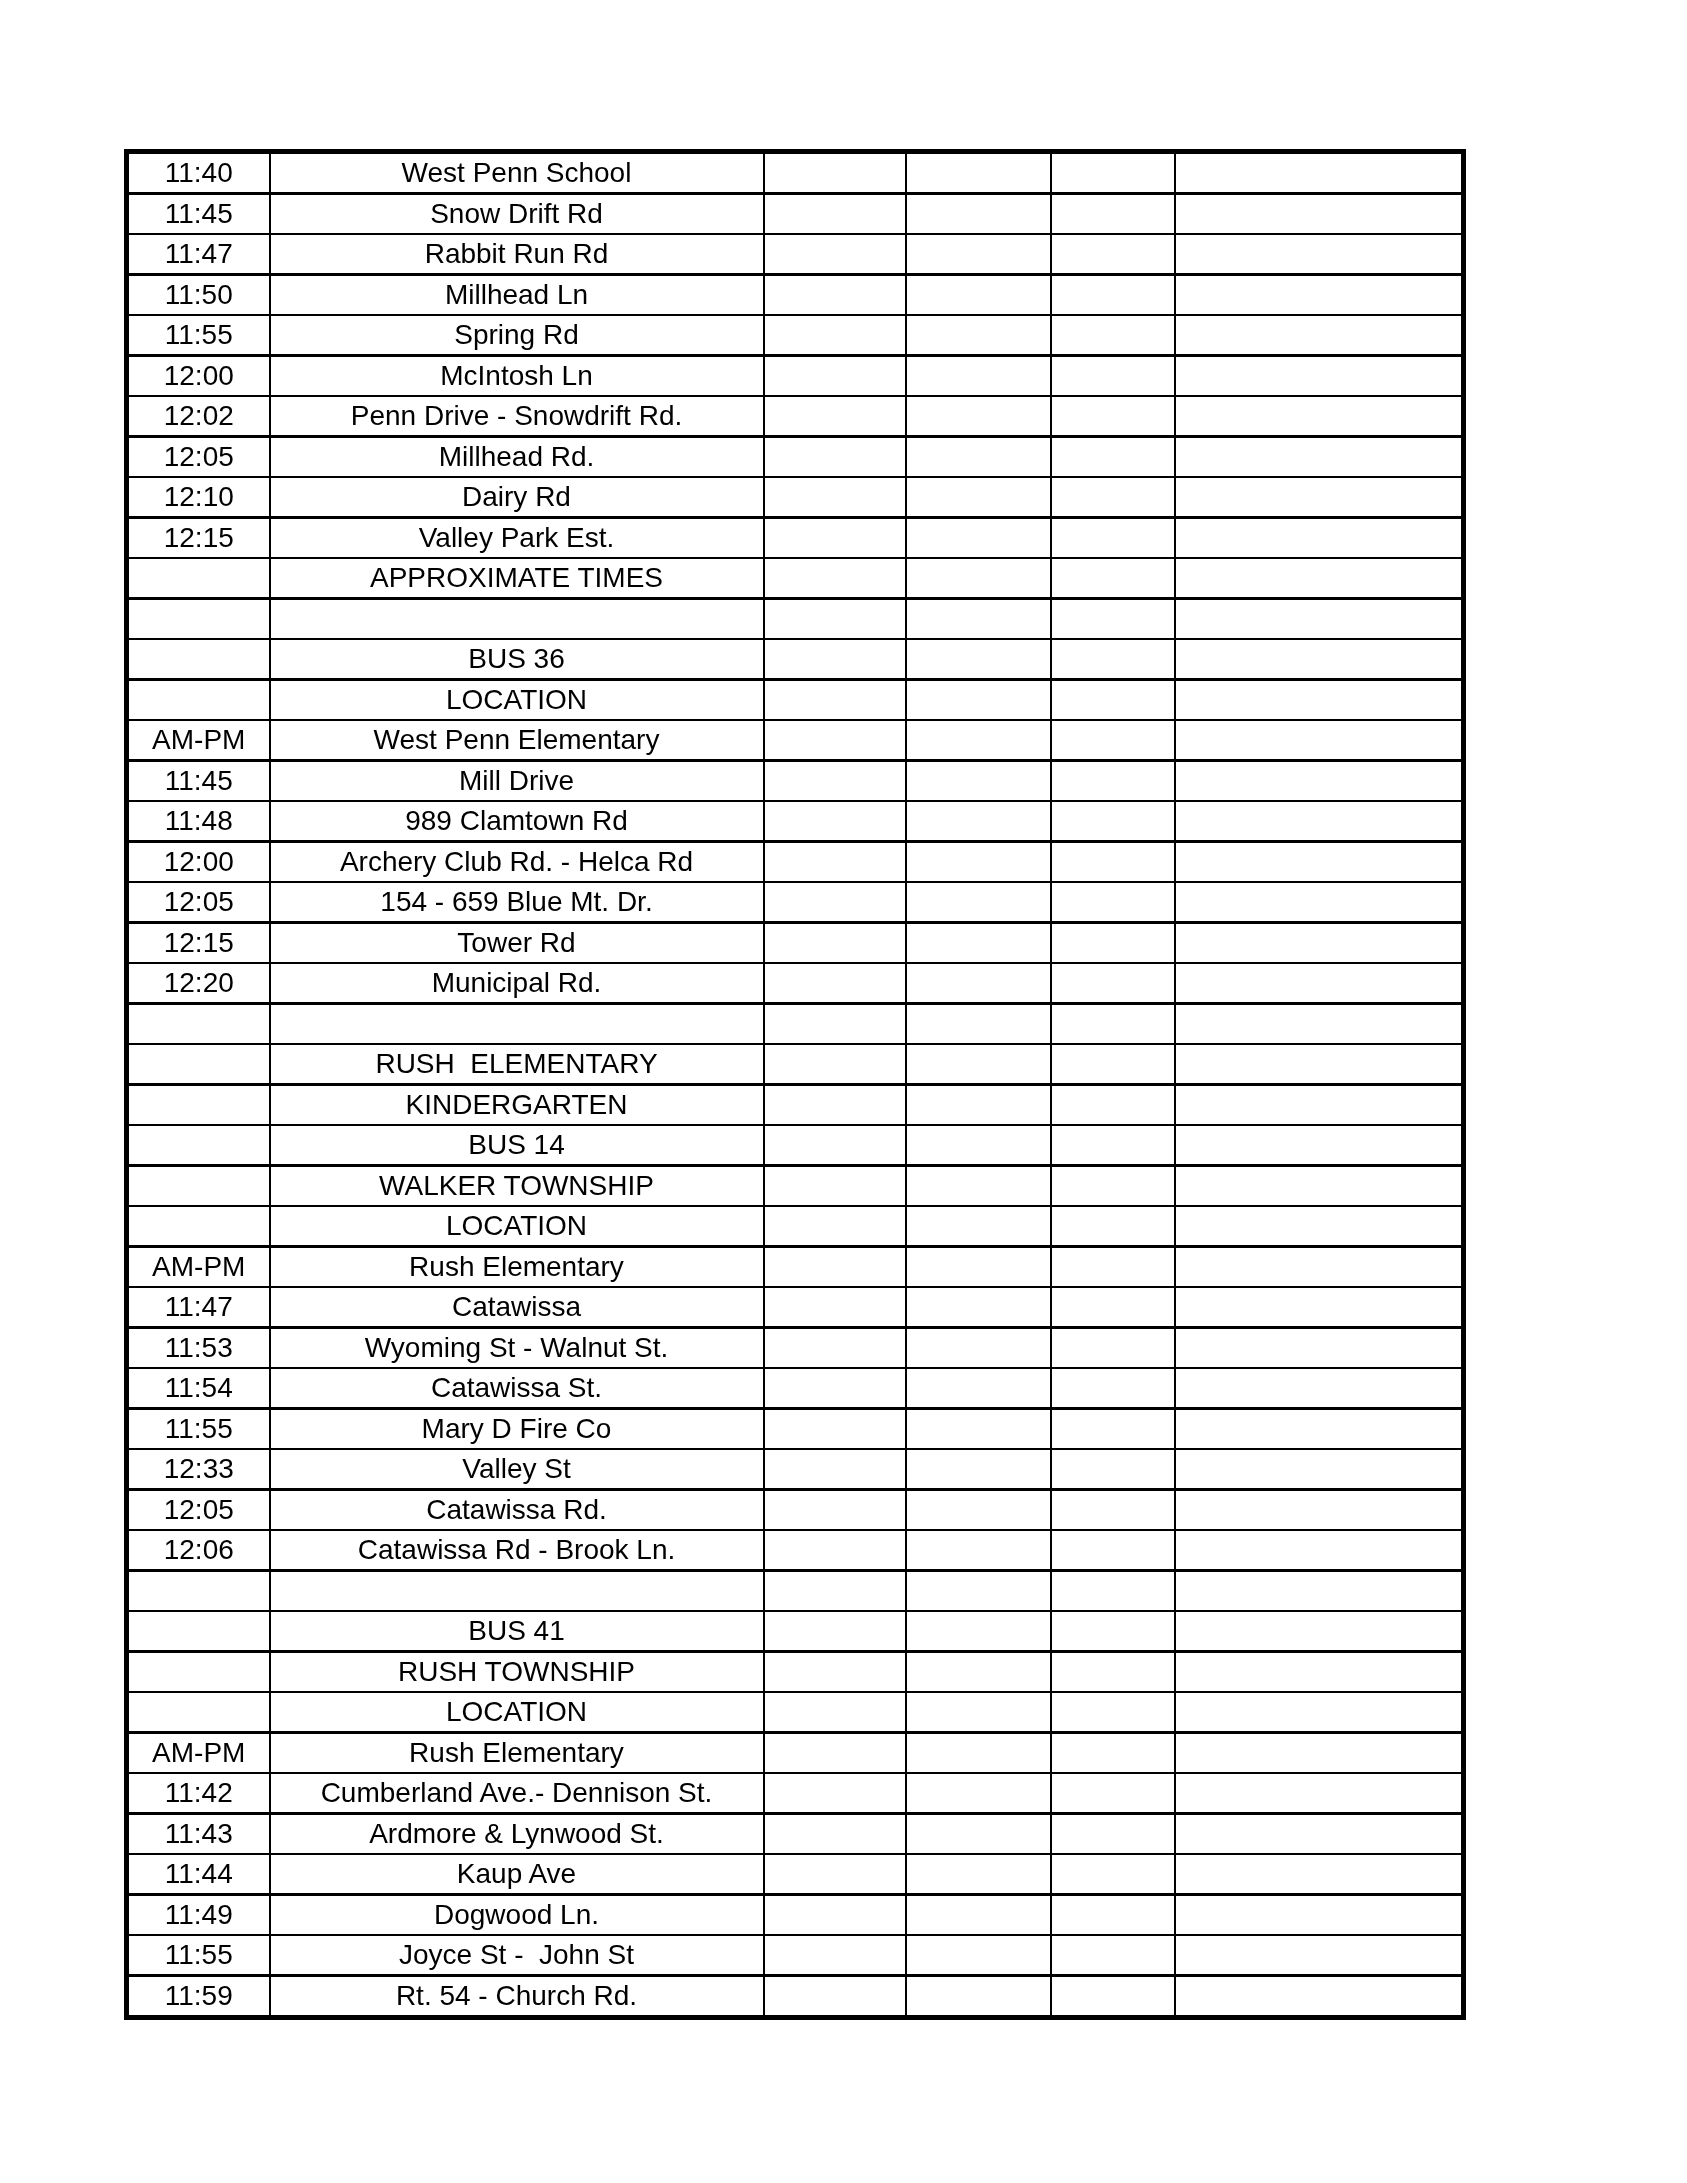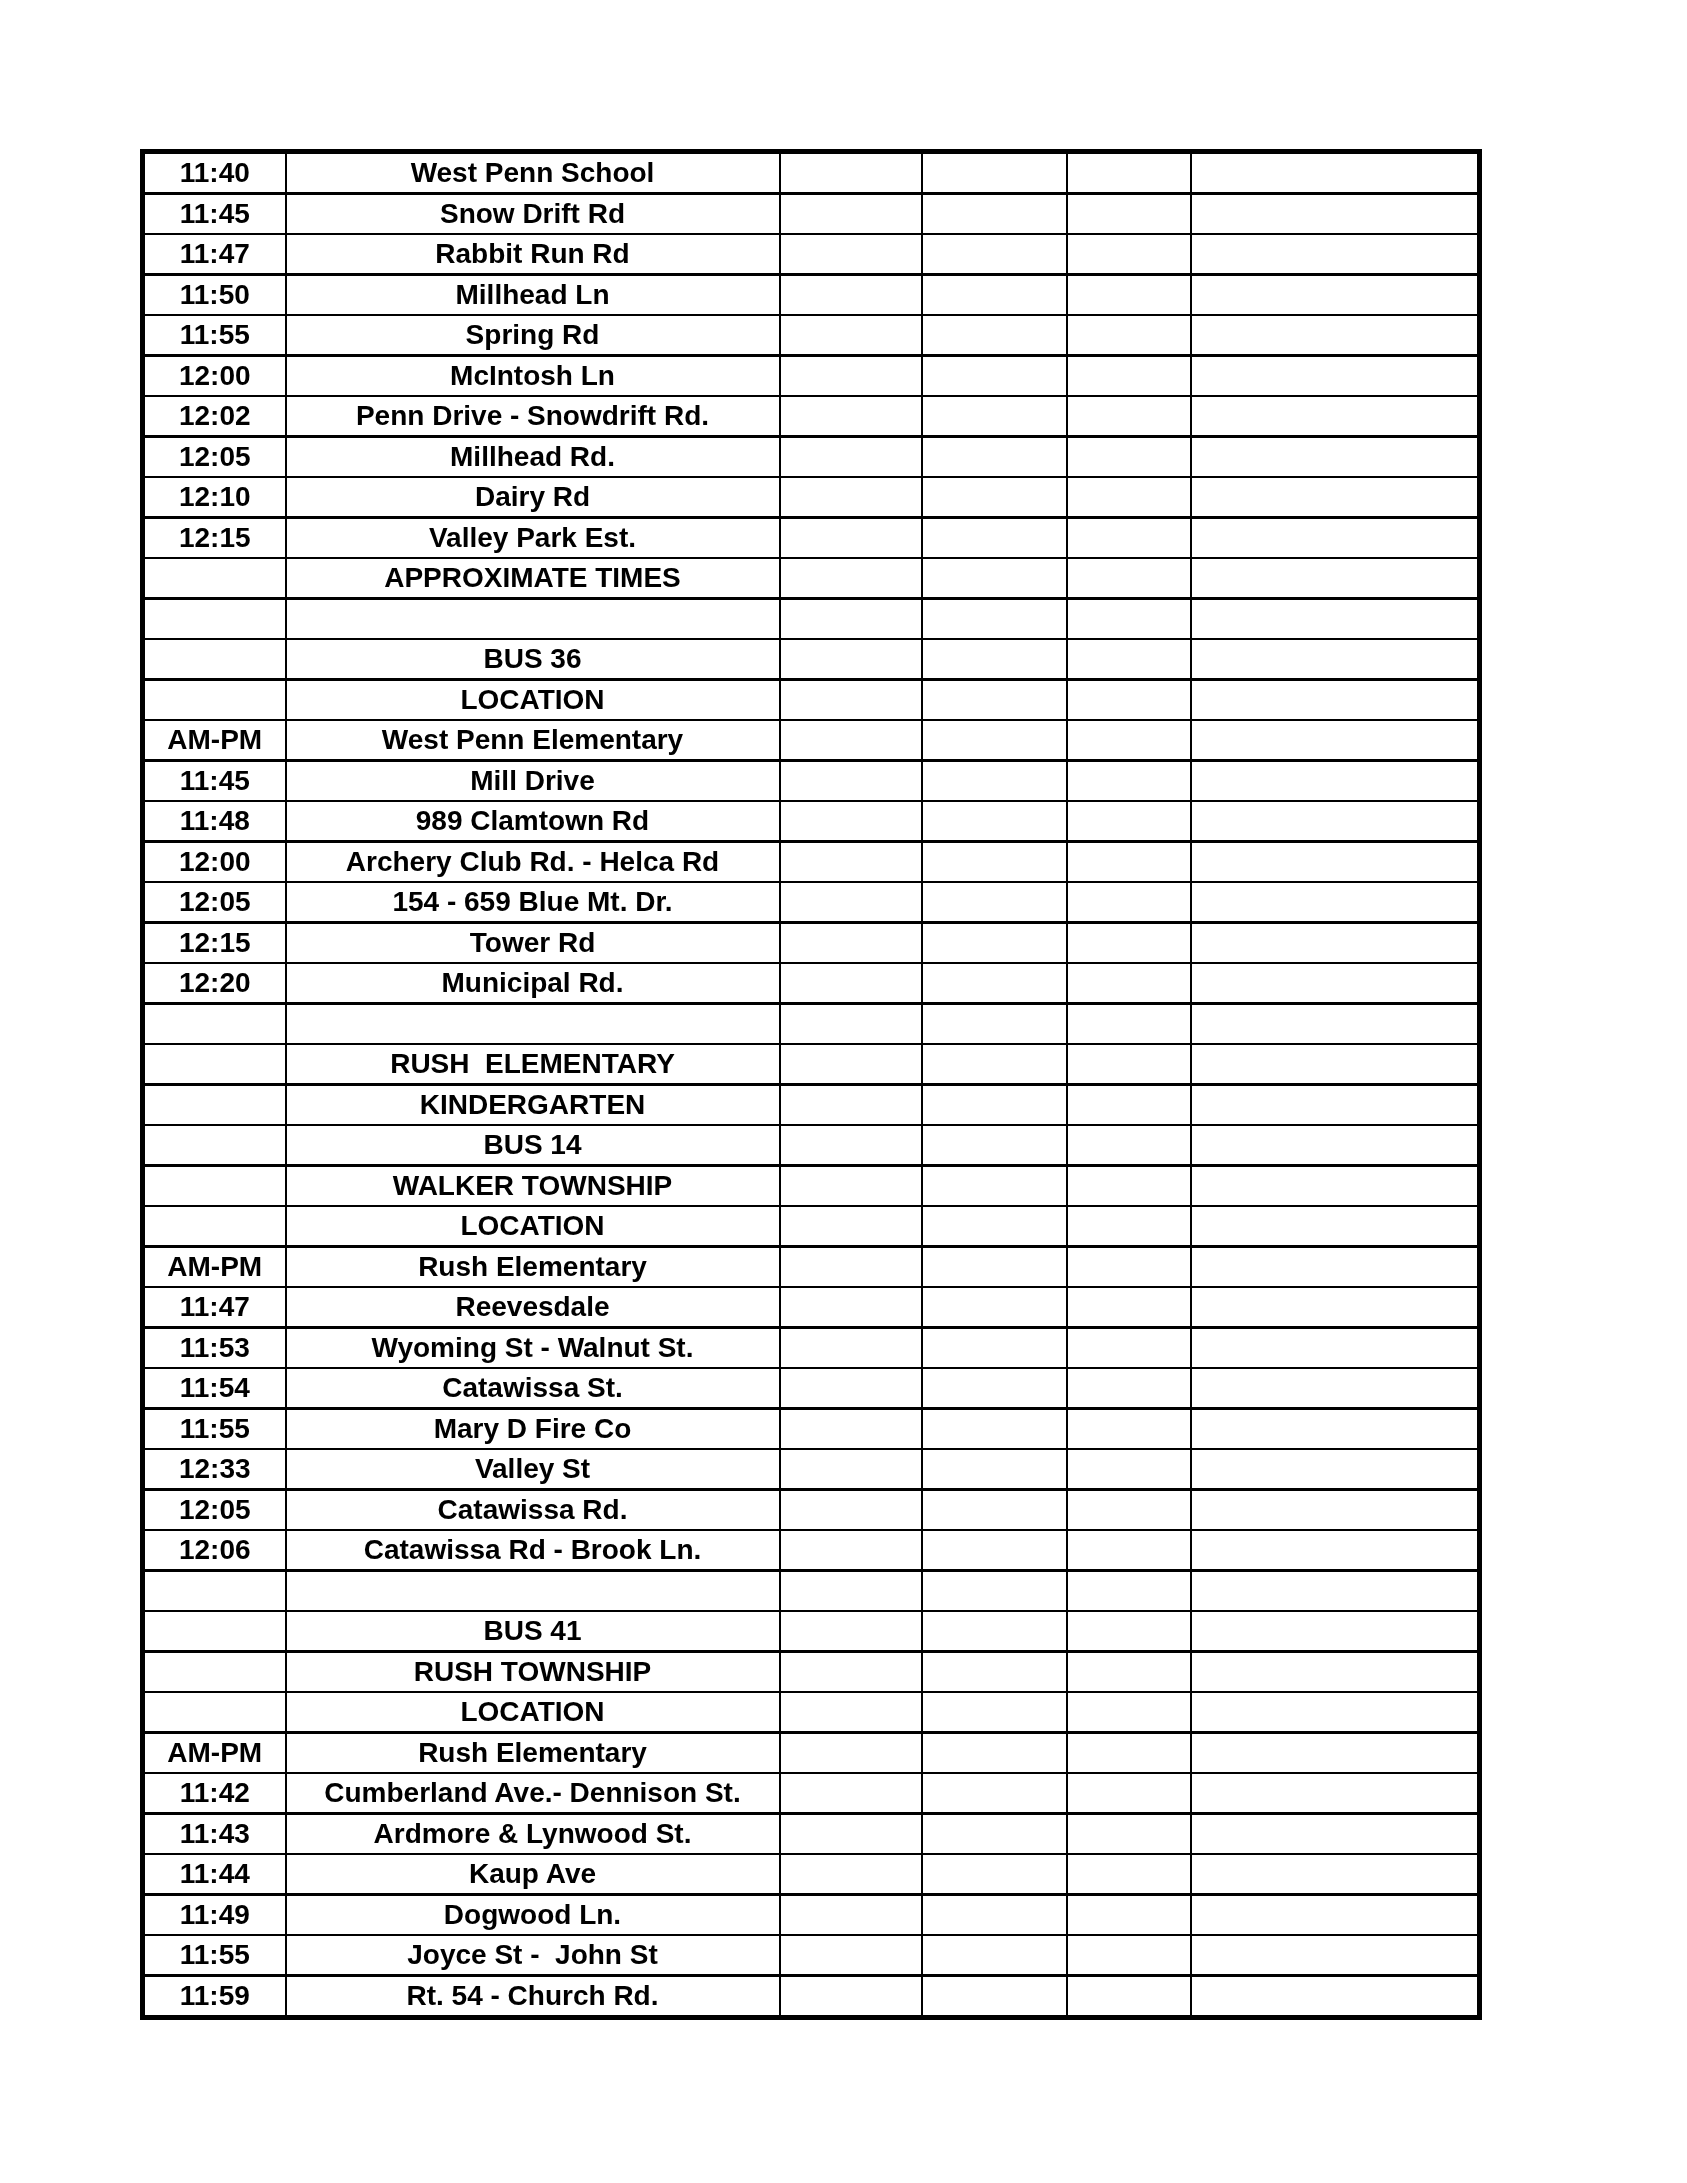--- a/index.html
+++ b/index.html
@@ -10,23 +10,22 @@
   }
   body {
     position: relative;
     width: 1687px;
     height: 2183px;
     font-family: "Liberation Sans", sans-serif;
     color: #000000;
   }
   .sheet {
     position: absolute;
-    left: 140px;
+    left: 124px;
     top: 149px;
-    font-weight: bold;
   }
   table.schedule {
     border-collapse: collapse;
     table-layout: fixed;
     background: #ffffff;
     border: 5.3px solid #000000;
   }
   table.schedule td {
     height: 38px;
     padding: 0;
@@ -289,21 +288,21 @@
         <tr>
           <td class="time-col">AM-PM</td>
           <td class="loc-col">Rush Elementary</td>
           <td></td>
           <td></td>
           <td></td>
           <td></td>
         </tr>
         <tr>
           <td class="time-col">11:47</td>
-          <td class="loc-col">Reevesdale</td>
+          <td class="loc-col">Catawissa</td>
           <td></td>
           <td></td>
           <td></td>
           <td></td>
         </tr>
         <tr>
           <td class="time-col">11:53</td>
           <td class="loc-col">Wyoming St - Walnut St.</td>
           <td></td>
           <td></td>

